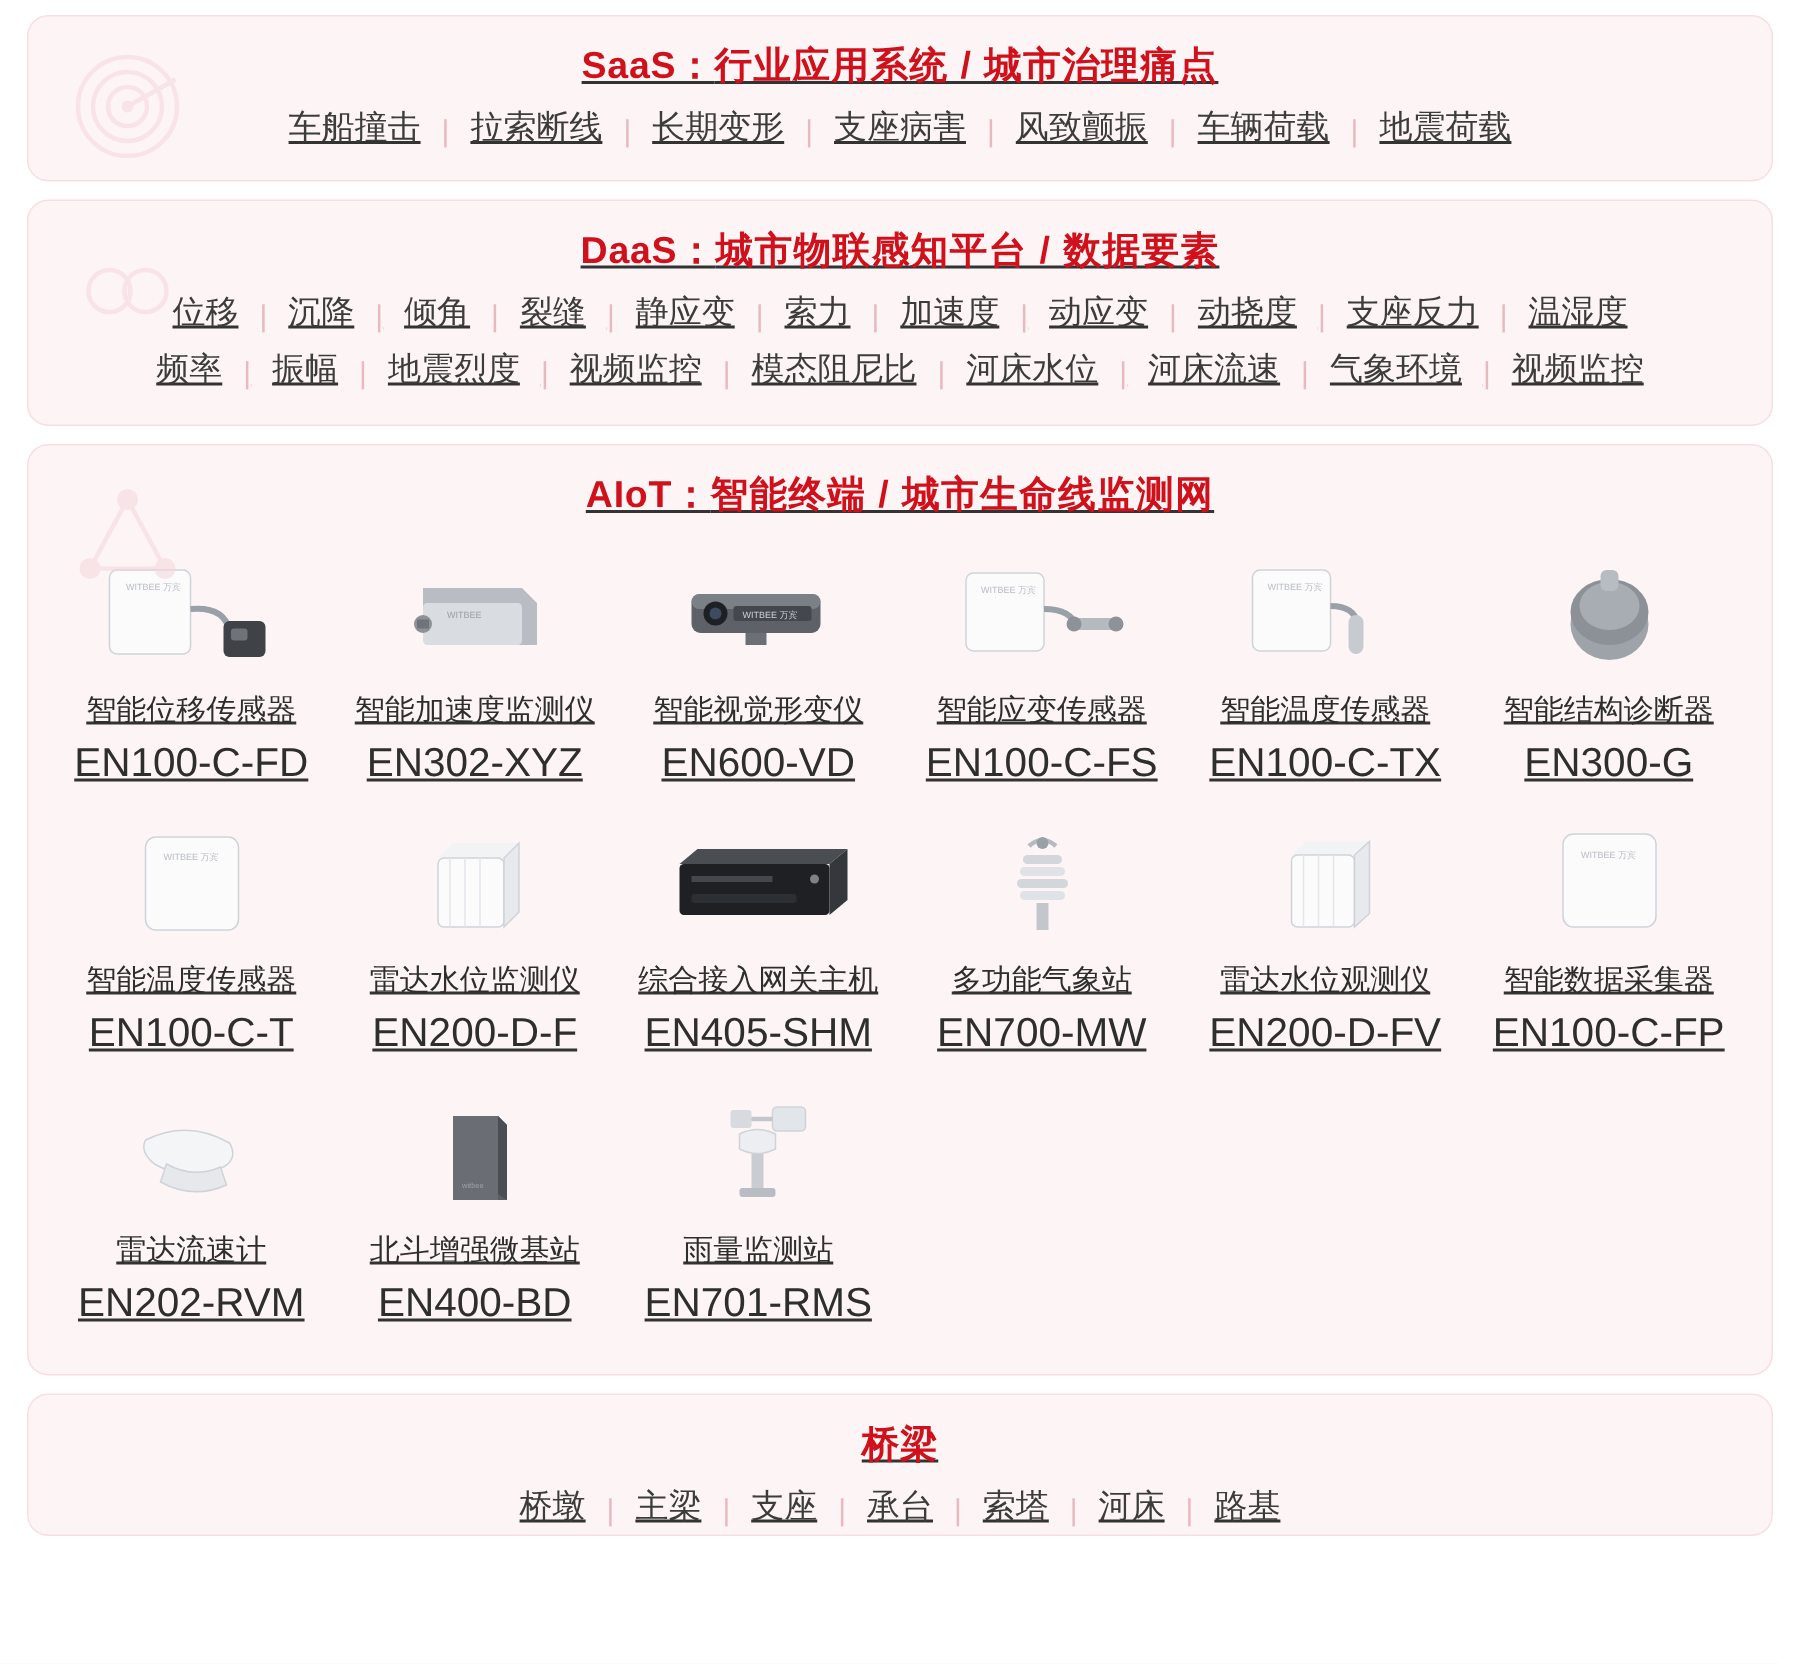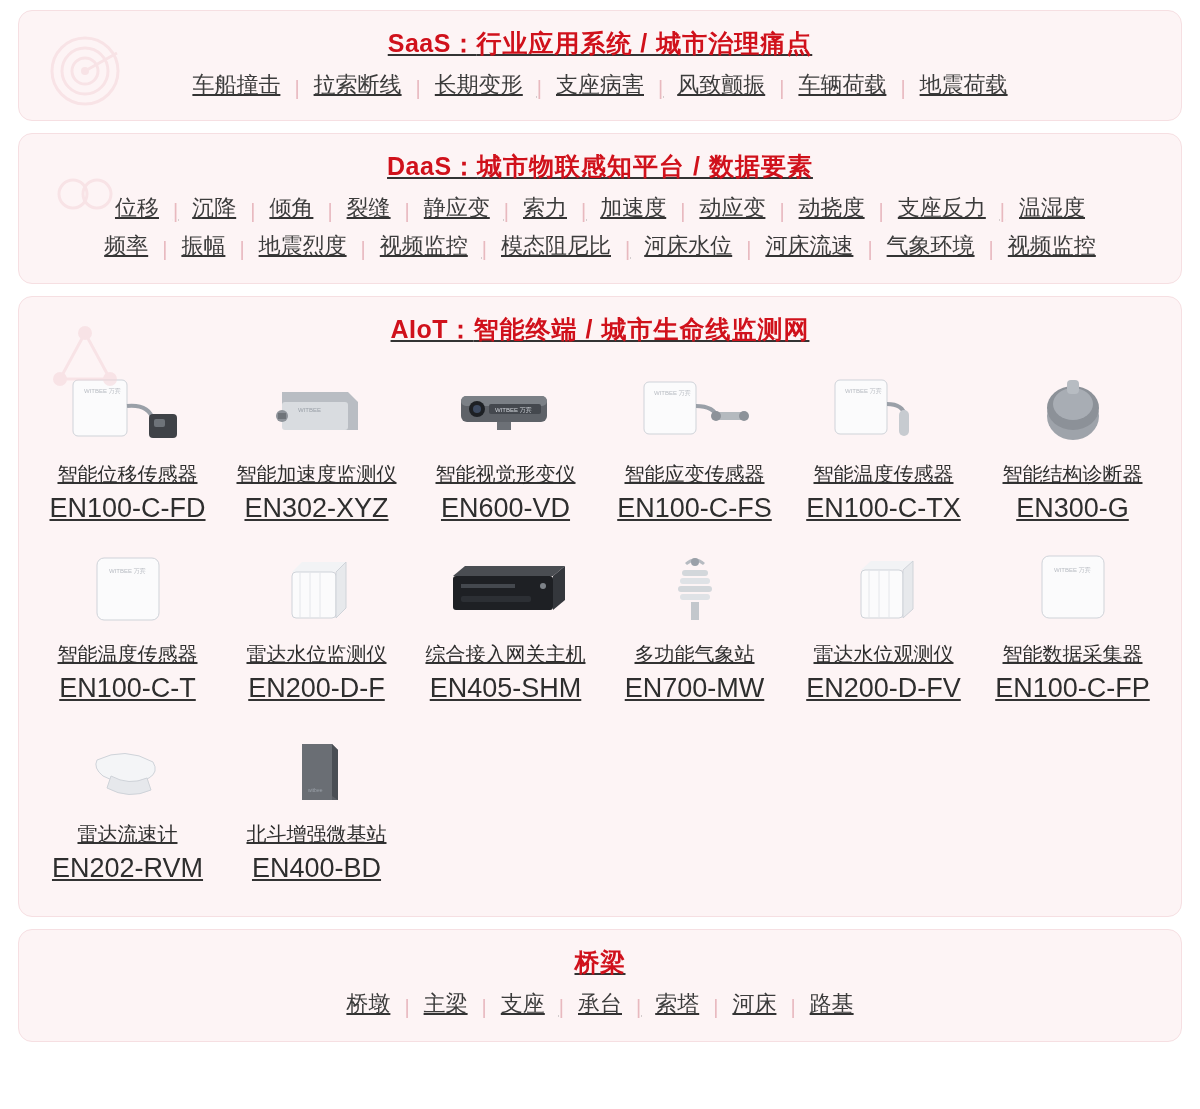--- a/index.html
+++ b/index.html
@@ -104,21 +104,21 @@
     white-space: nowrap;
   }
   .device-model {
     font-size: 27px;
     color: #2e2e2e;
     line-height: 1.45;
     text-align: center;
     white-space: nowrap;
   }
   
-  #bridge-panel { margin-bottom: 14px; padding-bottom: 18px; }
+  #bridge-panel { margin-bottom: 14px; }
   .bridge-tags {
     font-size: 22px;
   }
 </style>
 </head>
 <body>
 
 <div class="page">
 
   <section class="panel" id="saas-panel">
@@ -385,20 +385,34 @@
             <svg width="150" height="86" viewBox="0 0 150 86">
         <path d="M60 18 h30 l6 6 v50 h-36z" fill="#5b5f65"></path>
         <rect x="60" y="18" width="30" height="56" fill="#6a6e74"></rect>
         <path d="M90 18 l6 6 v50 l-6 -4z" fill="#4a4e54"></path>
         <text x="66" y="66" font-size="5" fill="#9aa0a8">witbee</text>
       </svg>
           </div>
           <div class="device-name">北斗增强微基站</div>
           <div class="device-model">EN400-BD</div>
         </div>
+        <div class="device">
+          <div class="device-img">
+            <svg width="150" height="86" viewBox="0 0 150 86">
+        <rect x="84" y="12" width="22" height="16" rx="3" fill="#e2e5e9" stroke="#cfd3d9"></rect>
+        <path d="M84 20 h-16" stroke="#c3c7cc" stroke-width="3"></path>
+        <rect x="56" y="14" width="14" height="12" rx="2" fill="#d7dade"></rect>
+        <rect x="70" y="28" width="8" height="42" fill="#c9cdd2"></rect>
+        <path d="M62 30 q12 -6 24 0 v10 q-12 6 -24 0z" fill="#eceef1" stroke="#cfd3d9"></path>
+        <rect x="62" y="66" width="24" height="6" rx="2" fill="#b9bdc3"></rect>
+      </svg>
+          </div>
+          <div class="device-name">雨量监测站</div>
+          <div class="device-model">EN701-RMS</div>
+        </div>
       </div>
   </section>
 
   <section class="panel" id="bridge-panel">
     <div class="panel-title">桥梁</div>
     <div class="tag-row bridge-tags" id="bridge-tags">
         <span class="tag">桥墩</span>
         <span class="sep">|</span>
         <span class="tag">主梁</span>
         <span class="sep">|</span>

